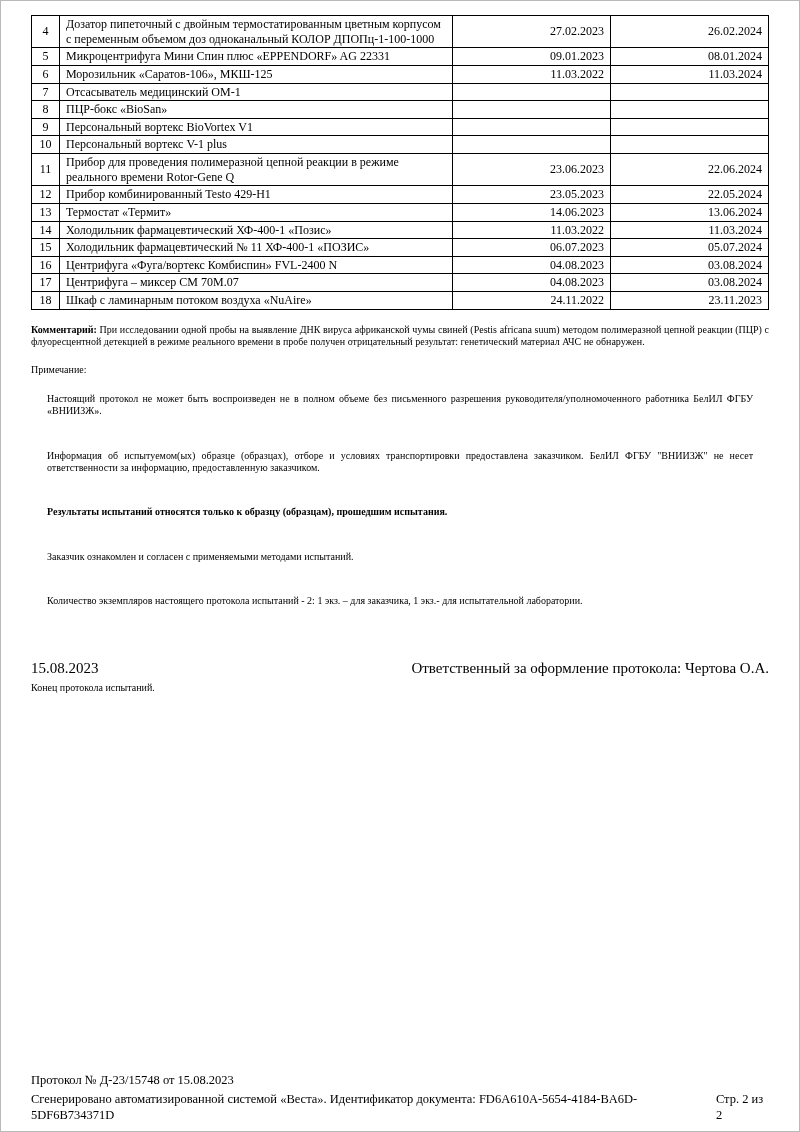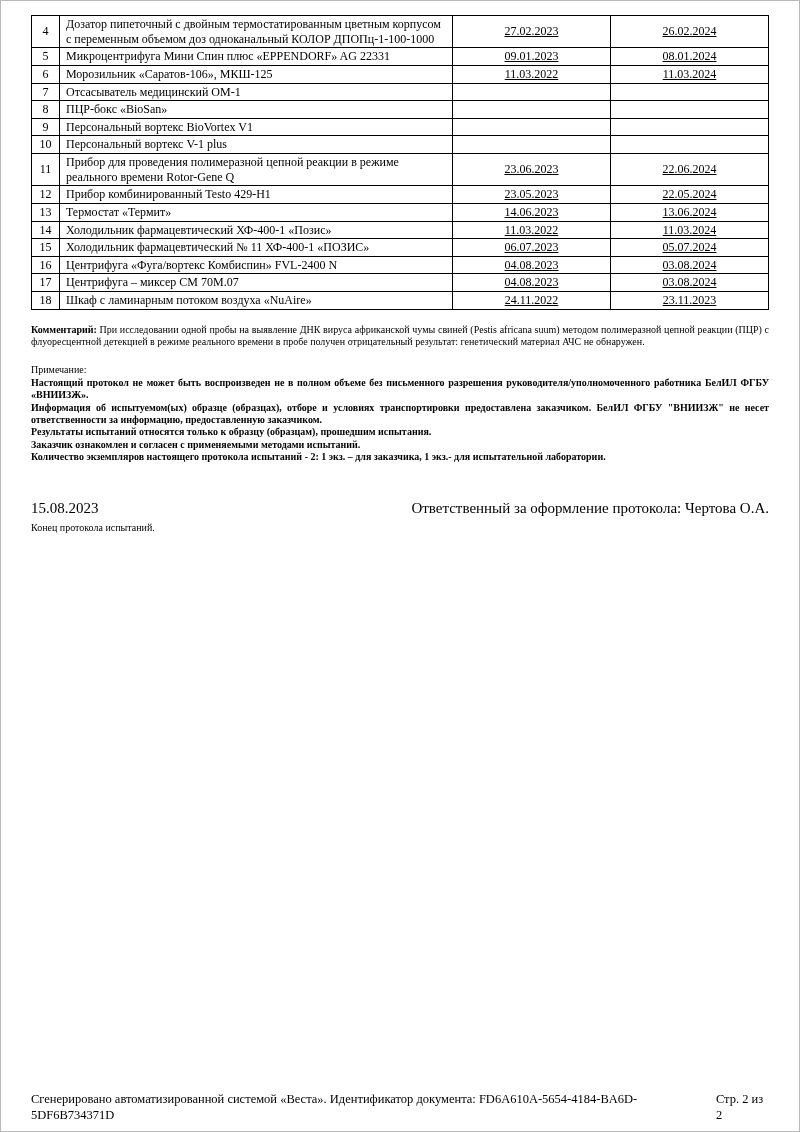--- a/index.html
+++ b/index.html
@@ -25,28 +25,28 @@
     font-size: 12px;
     line-height: 1.22;
   }
   table.equip td {
     border: 1px solid #000;
     padding: 1px 6px;
     vertical-align: middle;
   }
   td.cell-number { width: 28px; text-align: center; padding: 1px 2px; }
   td.cell-name { width: auto; text-align: left; }
-  td.cell-date-from, td.cell-date-to { width: 158px; text-align: center; text-decoration: underline; }
+  td.cell-date-from, td.cell-date-to { width: 158px; text-align: right; }
 
   .bodytext { font-size: 10px; line-height: 1.24; text-align: justify; }
   .bold { font-weight: bold; }
 
   p.commentary { margin: 14px 0 0 0; }
   p.note-title { margin: 16px 0 0 0; text-align: left; }
-  p.note { margin: 0; font-weight: bold; }
+  p.note { margin: 16px; }
   .signoff {
     margin-top: 36px;
     display: flex;
     justify-content: space-between;
     font-size: 15px;
   }
   p.endline { margin: 5px 0 0 0; text-align: left; }
 
   .spacer { flex: 1 1 auto; }
 
@@ -169,19 +169,20 @@
 
   <div class="signoff">
     <span>15.08.2023</span>
     <span>Ответственный за оформление протокола: Чертова О.А.</span>
   </div>
   <p class="bodytext endline">Конец протокола испытаний.</p>
 
   <div class="spacer"></div>
 
   <div class="footer">
+    <div>Протокол № Д-23/15748 от 15.08.2023</div>
     <div class="footer-row">
       <span>Сгенерировано автоматизированной системой «Веста». Идентификатор документа: FD6A610A-5654-4184-BA6D-5DF6B734371D</span>
       <span>Стр. 2 из 2</span>
     </div>
   </div>
 
 </div>
 
 </body></html>

